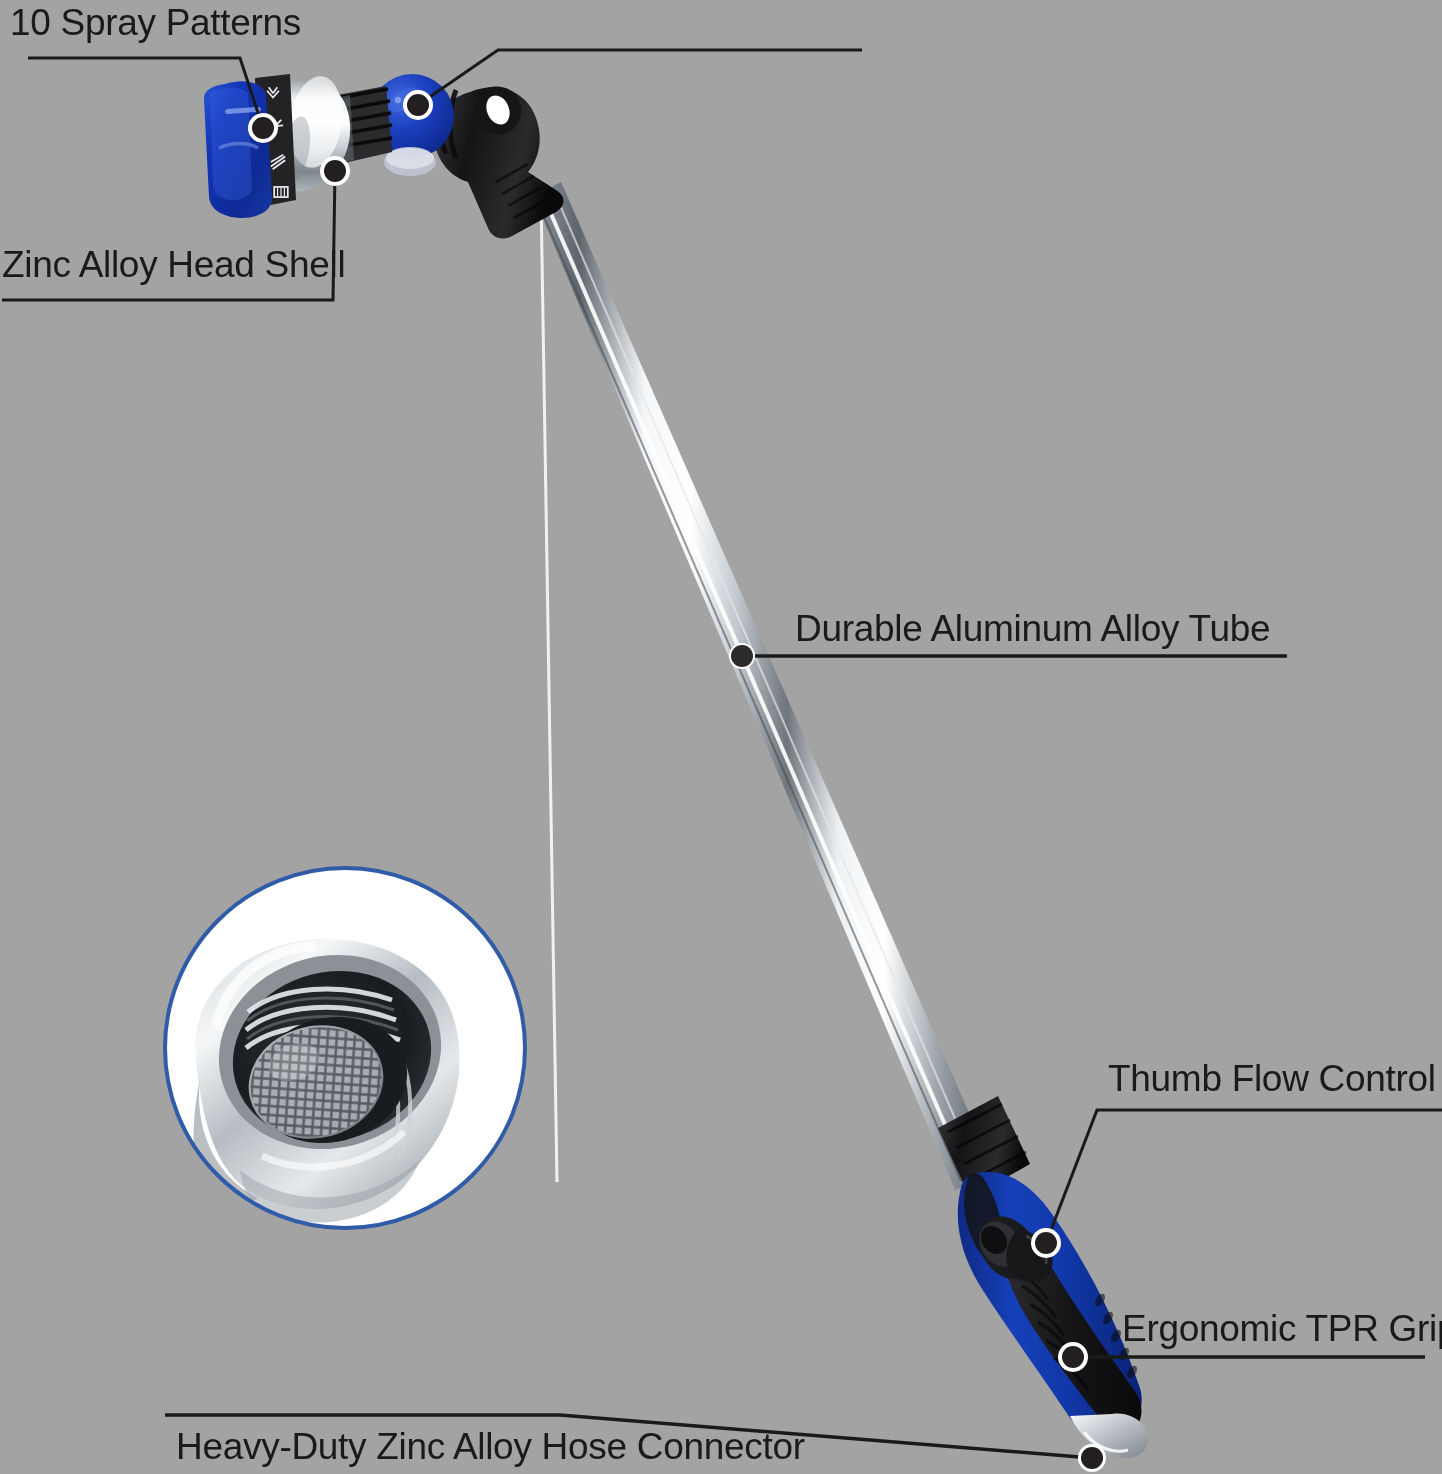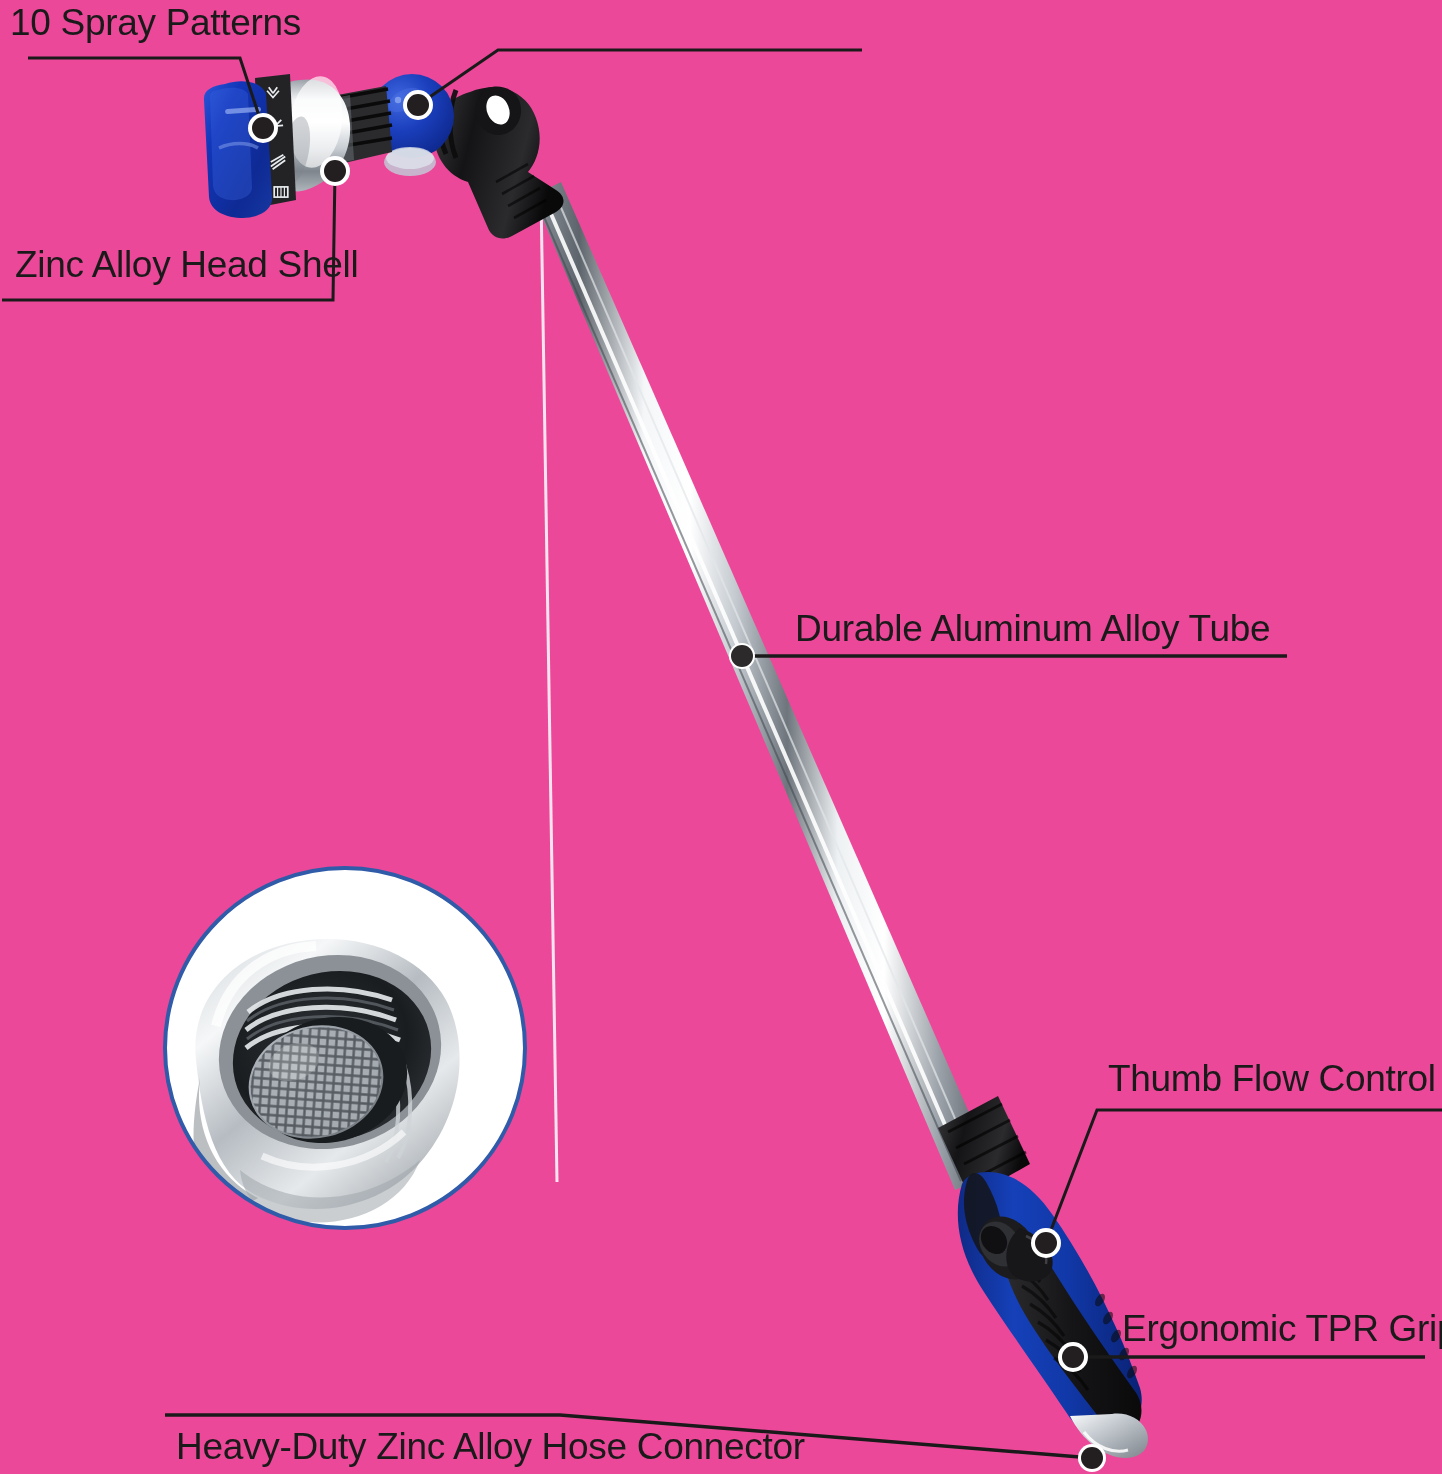--- a/index.html
+++ b/index.html
@@ -4,21 +4,21 @@
 <style>
   html, body {
     margin: 0;
     padding: 0;
     background: #ffffff;
   }
   #stage {
     position: relative;
     width: 1442px;
     height: 1474px;
-    background: #ec4899;
+    background: #a3a3a3;
     overflow: hidden;
     font-family: "Liberation Sans", sans-serif;
   }
   .callout-label {
     position: absolute;
     color: #1a1a1a;
     font-family: "Liberation Sans", sans-serif;
     font-weight: 400;
     white-space: pre;
     letter-spacing: -0.3px;
@@ -33,21 +33,21 @@
   }
   .product-layer {
     position: absolute;
     left: 0;
     top: 0;
     width: 1442px;
     height: 1474px;
   }
   .lbl-spray      { left: 10px;   top: 2px;    font-size: 37px; }
   .lbl-pivot      { left: 528px;  top: 2px;    font-size: 37px; }
-  .lbl-zinc       { left: 15px;    top: 244px;  font-size: 37px; text-align: right; }
+  .lbl-zinc       { left: 2px;    top: 244px;  font-size: 37px; text-align: right; }
   .lbl-tube       { left: 795px;  top: 608px;  font-size: 37px; text-align: center; }
   .lbl-thumb      { left: 1108px; top: 1058px; font-size: 37px; }
   .lbl-grip       { left: 1122px; top: 1308px; font-size: 37px; }
   .lbl-connector  { left: 176px;  top: 1310px; font-size: 37px; line-height: 50px; }
   .lbl-connector span { display: block; margin-top: 12px; }
 </style>
 </head>
 <body>
 
 <div id="stage">

